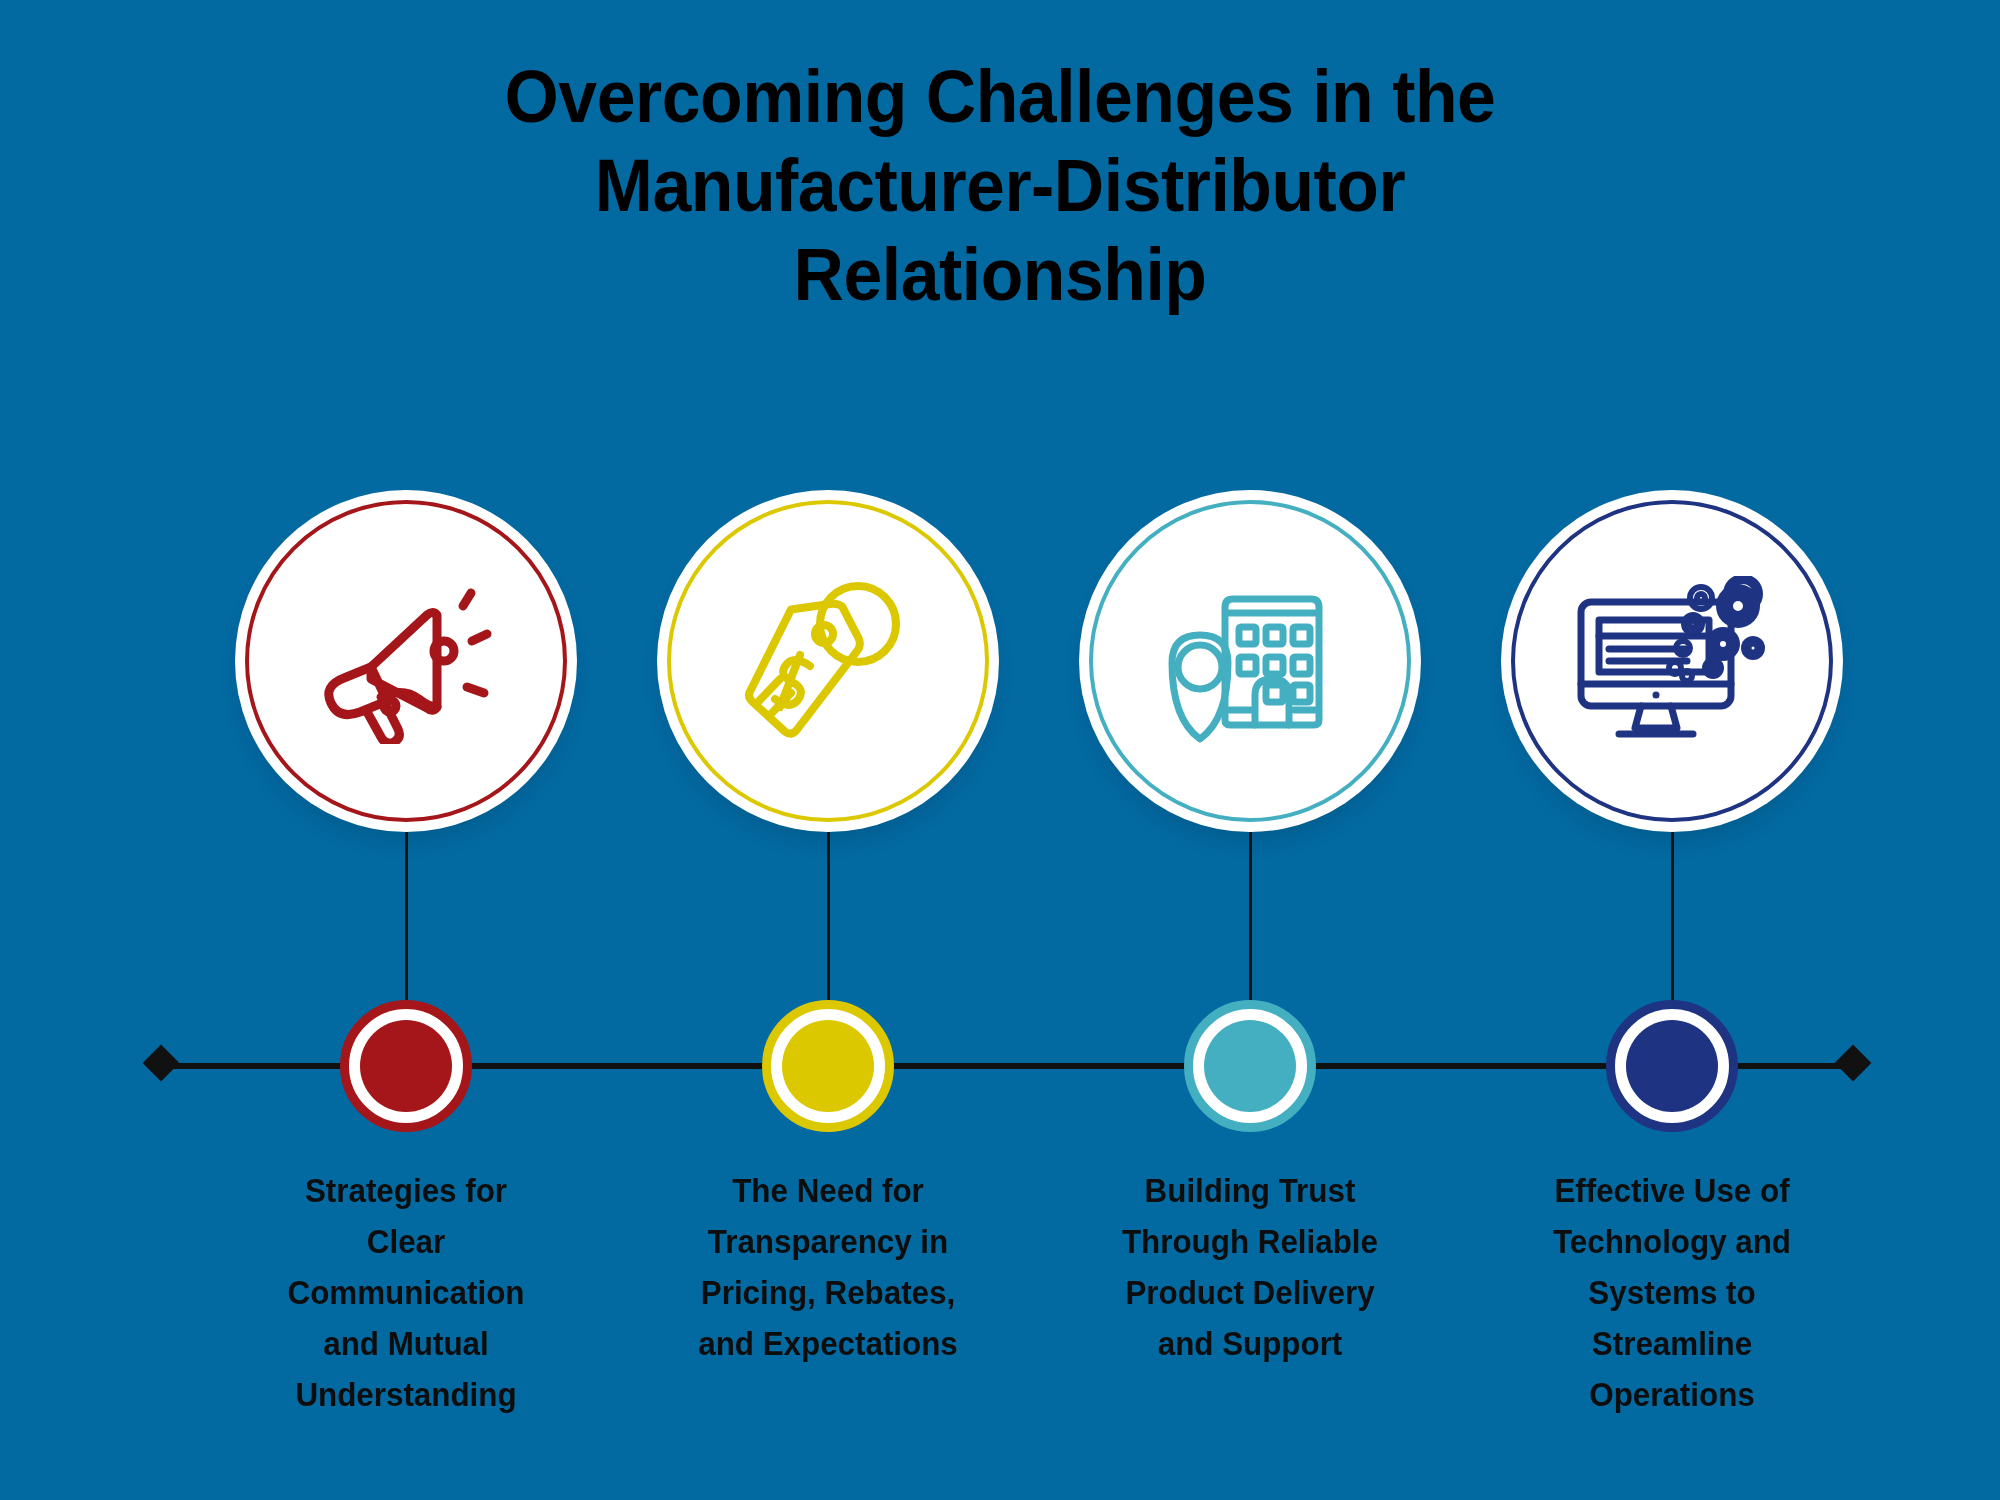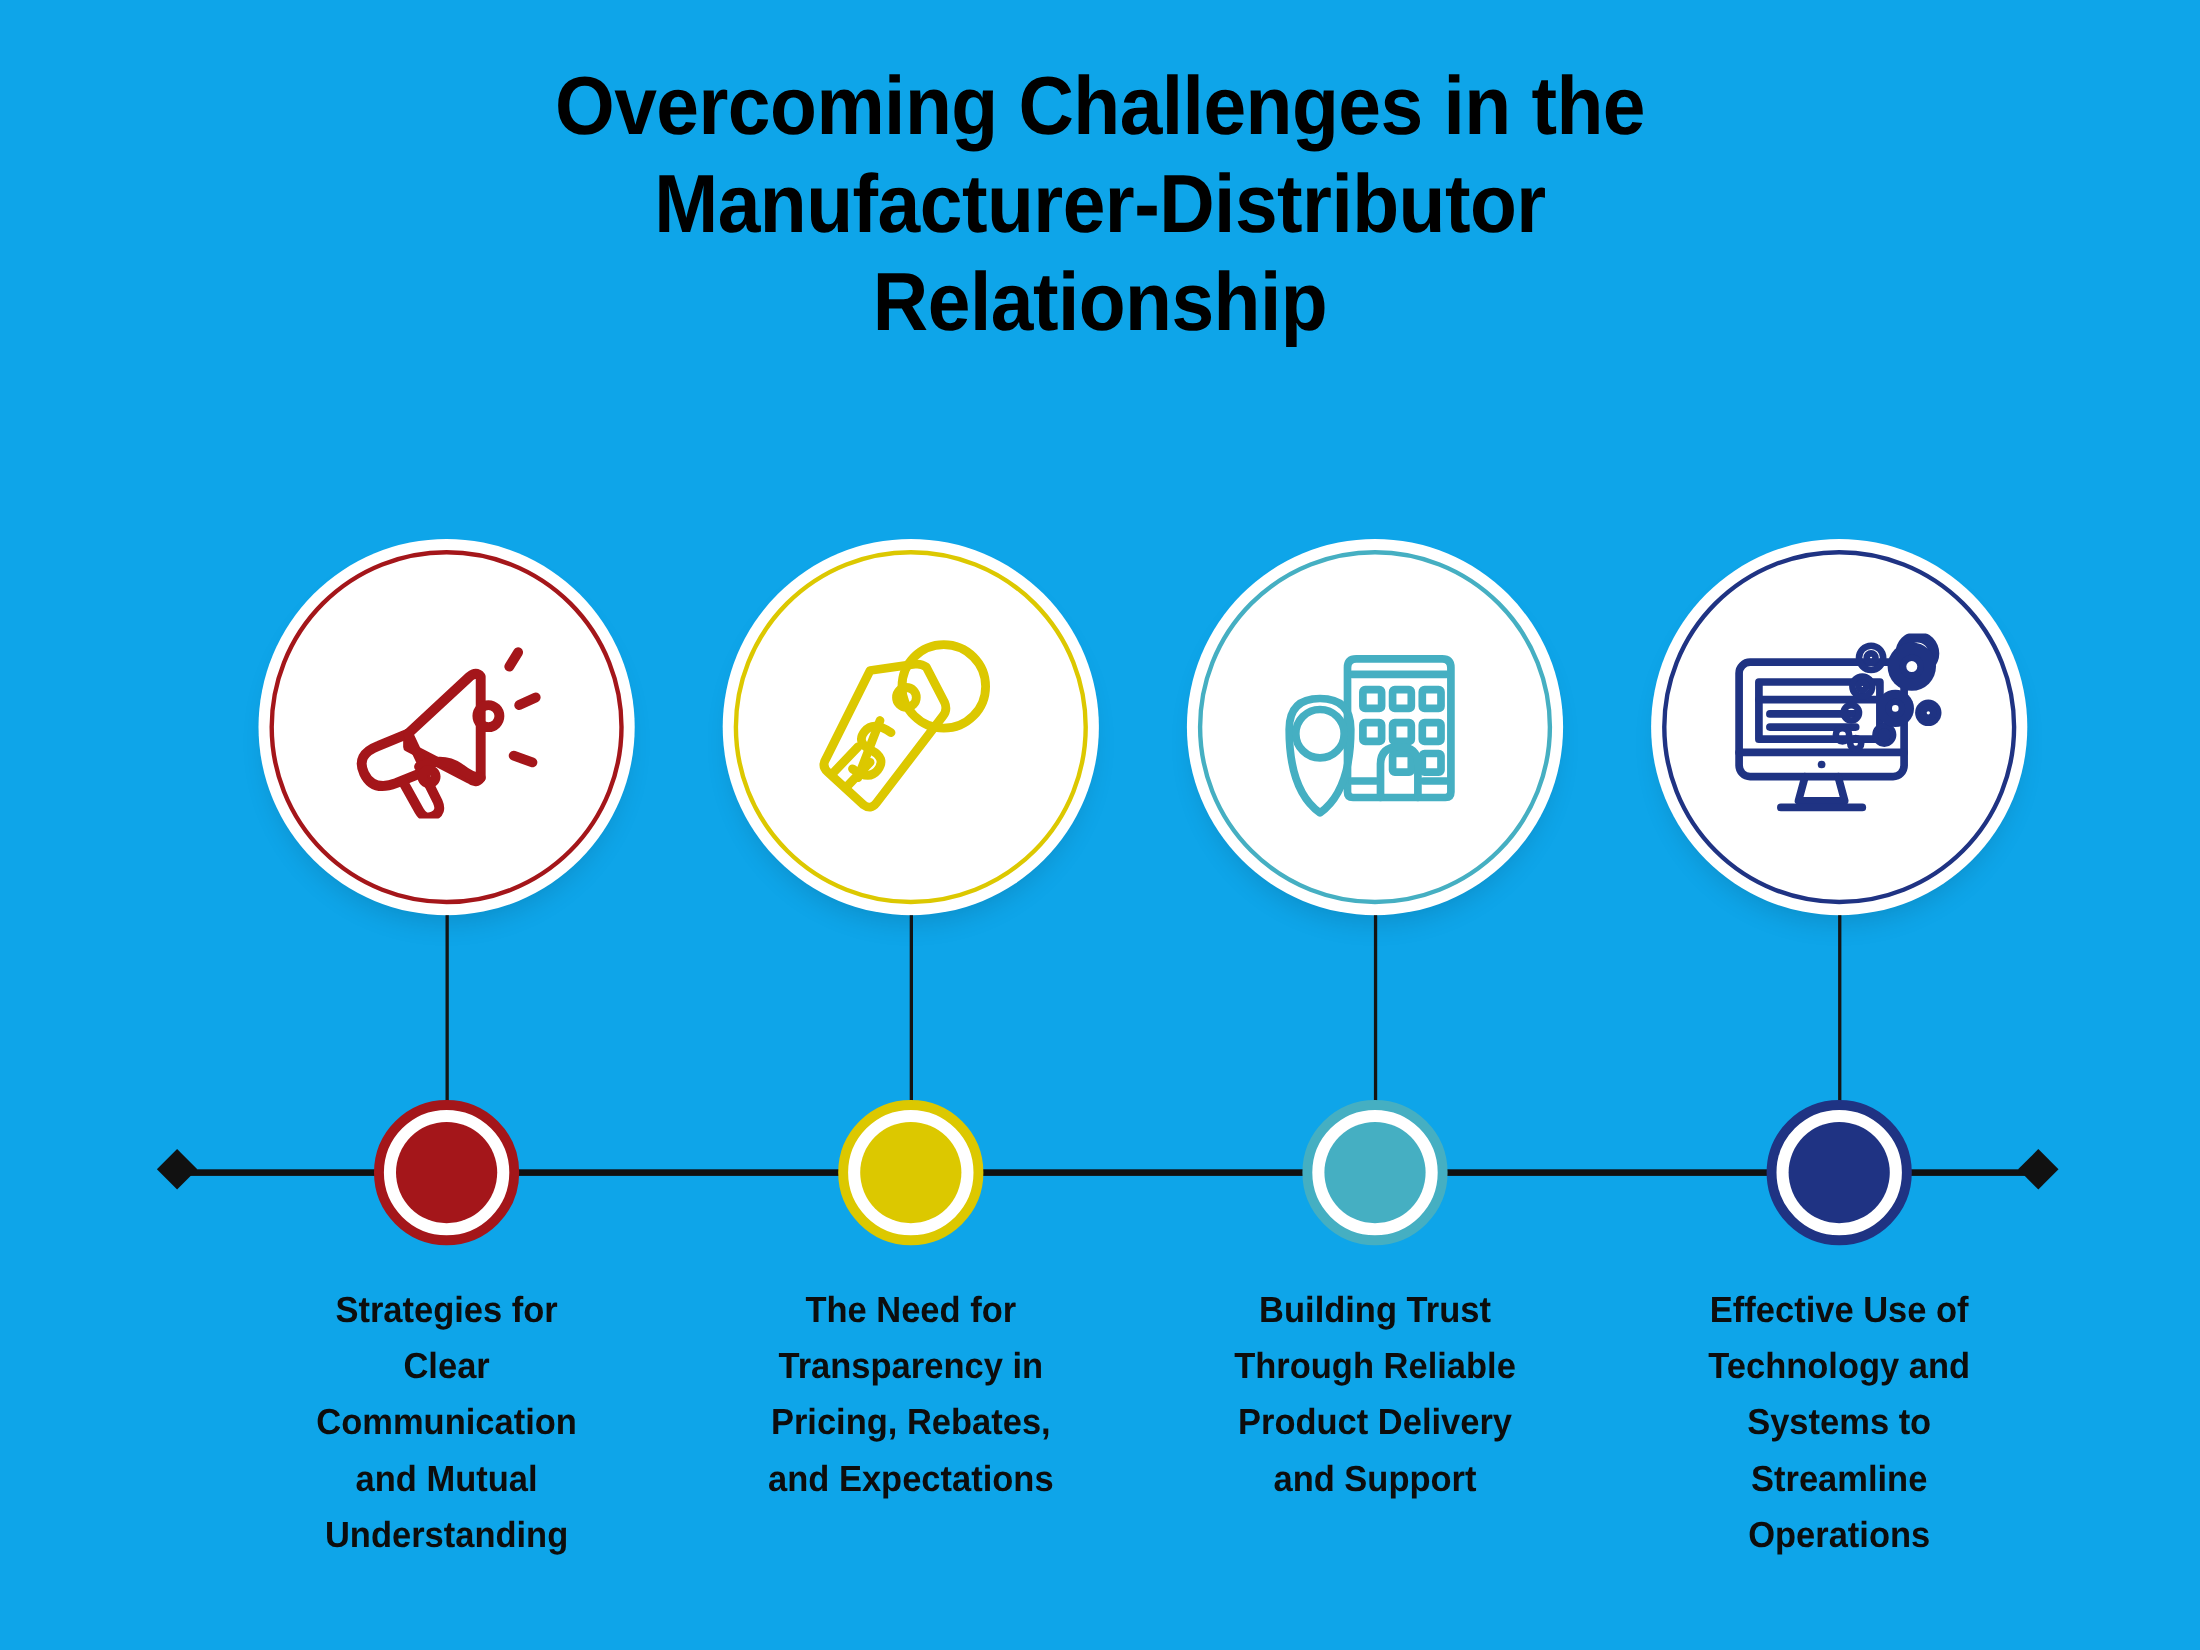--- a/index.html
+++ b/index.html
@@ -5,21 +5,21 @@
   * { box-sizing: border-box; margin: 0; padding: 0; }
   html, body {
     width: 2000px; height: 1500px;
     background: #ffffff;
     font-family: "Liberation Sans", sans-serif;
     overflow: hidden;
   }
   .canvas {
     position: relative;
     width: 2000px; height: 1500px;
-    background: #0ea5e9;
+    background: #0369a1;
   }
 
   
   .title {
     position: absolute;
     left: 0; top: 52px;
     width: 2000px;
     text-align: center;
     font-family: "Liberation Sans Narrow", "Liberation Sans", sans-serif;
     font-weight: 700;

